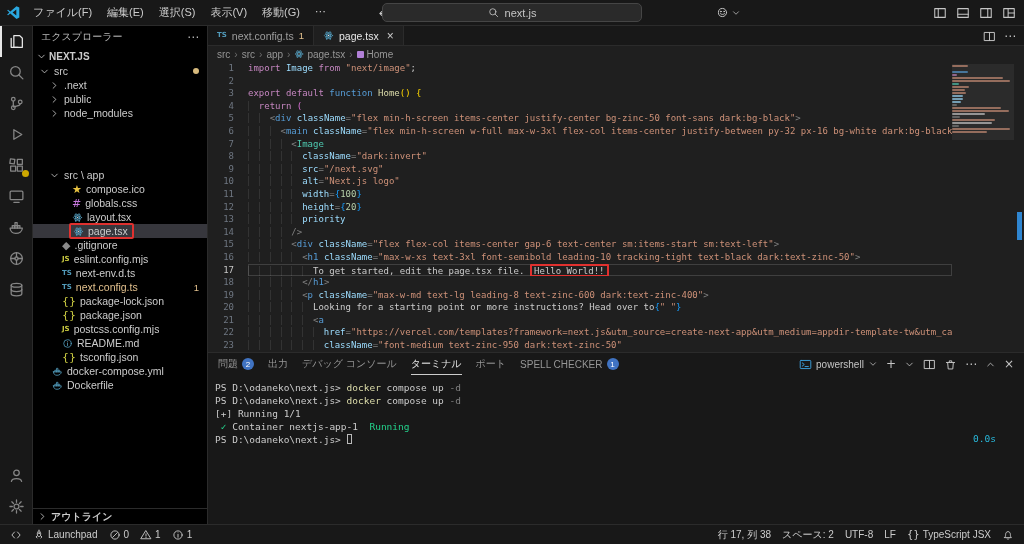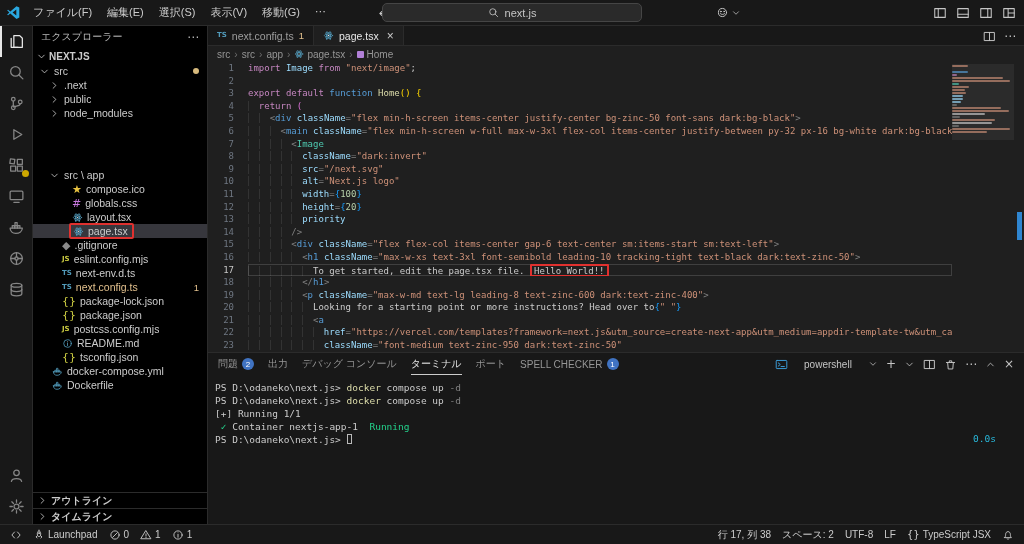--- a/index.html
+++ b/index.html
@@ -71,21 +71,21 @@
   .ov-ruler{position:absolute;right:0;top:0;width:10px;bottom:0;}
   .ov-marker{position:absolute;right:2px;top:150px;width:5px;height:28px;background:#2f86d1;}
 
   
   .panel{position:absolute;left:0;right:0;bottom:0;height:172px;background:#181818;border-top:1px solid #2b2b2b;}
   .panel-tabs{position:absolute;left:10px;top:0;height:22px;display:flex;gap:14px;font-size:10px;color:#969696;}
   .panel-tab{display:flex;align-items:center;gap:4px;height:22px;}
   .panel-tab.active{color:#e7e7e7;box-shadow:inset 0 -1px 0 #cccccc;}
   .badge{min-width:12px;height:12px;border-radius:7px;background:#4073c2;color:#ffffff;font-size:8px;display:inline-flex;align-items:center;justify-content:center;padding:0 3px;}
   .panel-actions{position:absolute;right:10px;top:0;height:22px;display:flex;align-items:center;gap:8px;color:#c5c5c5;font-size:10px;}
-  .shell-group{display:flex;align-items:center;gap:16px;justify-content:space-between;}
+  .shell-group{display:flex;align-items:center;gap:4px;justify-content:space-between;}
   .terminal{position:absolute;left:7px;right:12px;top:28px;bottom:4px;font-family:"DejaVu Sans Mono",monospace;font-size:9.5px;color:#cccccc;}
   .tline{height:13px;line-height:13px;white-space:pre;position:relative;}
   .term-right{position:absolute;right:16px;top:12px;}
   .tcaret{display:inline-block;width:5.4px;height:10px;border:1px solid #b9b9b9;vertical-align:-1px;}
 
   
   .statusbar{position:absolute;left:0;right:0;bottom:0;height:20px;background:#181818;border-top:1px solid #2b2b2b;display:flex;align-items:center;padding:0 10px;font-size:10px;color:#cccccc;z-index:40;}
   .sb-group{display:flex;align-items:center;gap:11px;}
   .sb-item{display:flex;align-items:center;gap:3px;white-space:nowrap;}
   .sb-right{margin-left:auto;}
@@ -421,28 +421,20 @@
         </div>
       </div>
     <div class="sb-bottom" id="sb-bottom">
         <div class="sb-bottom-row">
           <span class="ic">
             <svg width="11" height="11" viewBox="0 0 16 16" fill="none" stroke="#cccccc" stroke-width="1.2" stroke-linecap="round" stroke-linejoin="round">
               <path d="M6 4l4 4-4 4"></path>
             </svg>
           </span>
           <span>アウトライン</span>
-        </div>
-        <div class="sb-bottom-row">
-          <span class="ic">
-            <svg width="11" height="11" viewBox="0 0 16 16" fill="none" stroke="#cccccc" stroke-width="1.2" stroke-linecap="round" stroke-linejoin="round">
-              <path d="M6 4l4 4-4 4"></path>
-            </svg>
-          </span>
-          <span>タイムライン</span>
         </div>
       </div>
   </aside>
 
   <main class="main">
     <div class="tabbar" id="tabbar">
         <div class="tab">
           <span class="ic file-badge" style="color: rgb(81, 154, 186);">TS</span>
           <span class="tab-label">next.config.ts</span>
           <span class="tab-badge">1</span>

